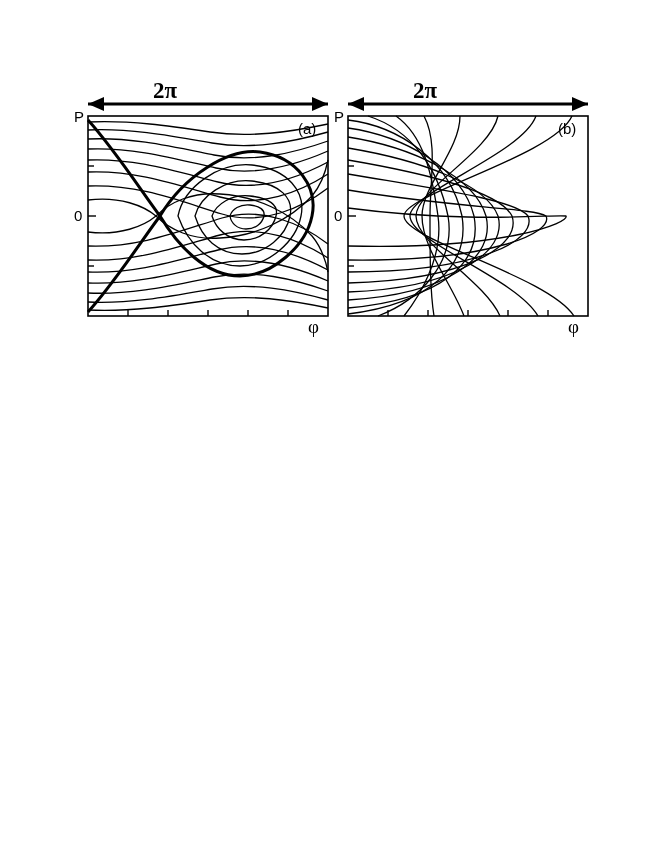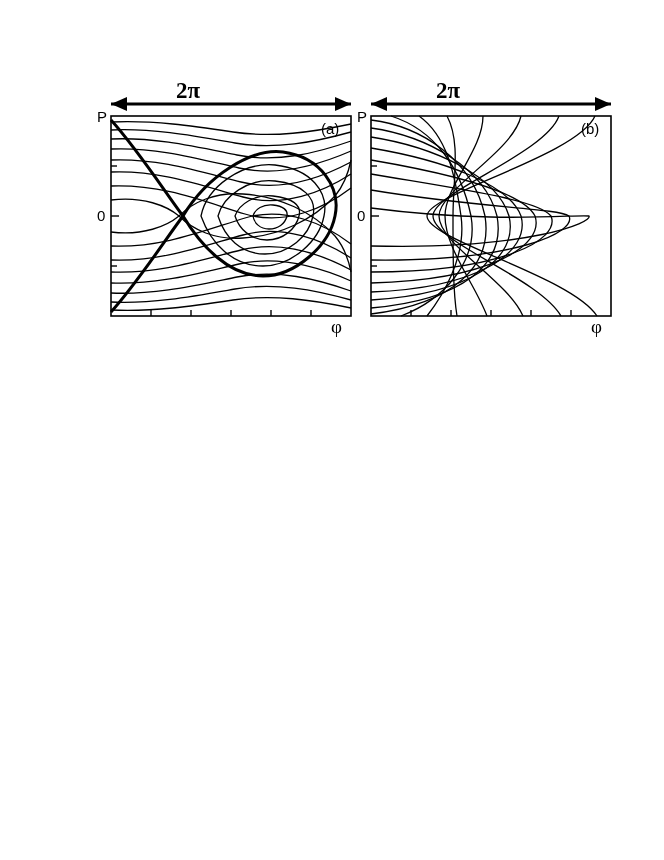--- a/index.html
+++ b/index.html
@@ -14,21 +14,20 @@
     color: #000000;
     position: relative;
     overflow: hidden;
   }
   #figure {
     position: absolute;
     left: 0;
     top: 0;
     width: 592px;
     height: 360px;
-    margin-left: 23px;
   }
   .panel {
     position: absolute;
     top: 0;
   }
   #panel-a { left: 60px; width: 290px; height: 350px; }
   #panel-b { left: 320px; width: 290px; height: 350px; }
 
   .arrow-label {
     position: absolute;

